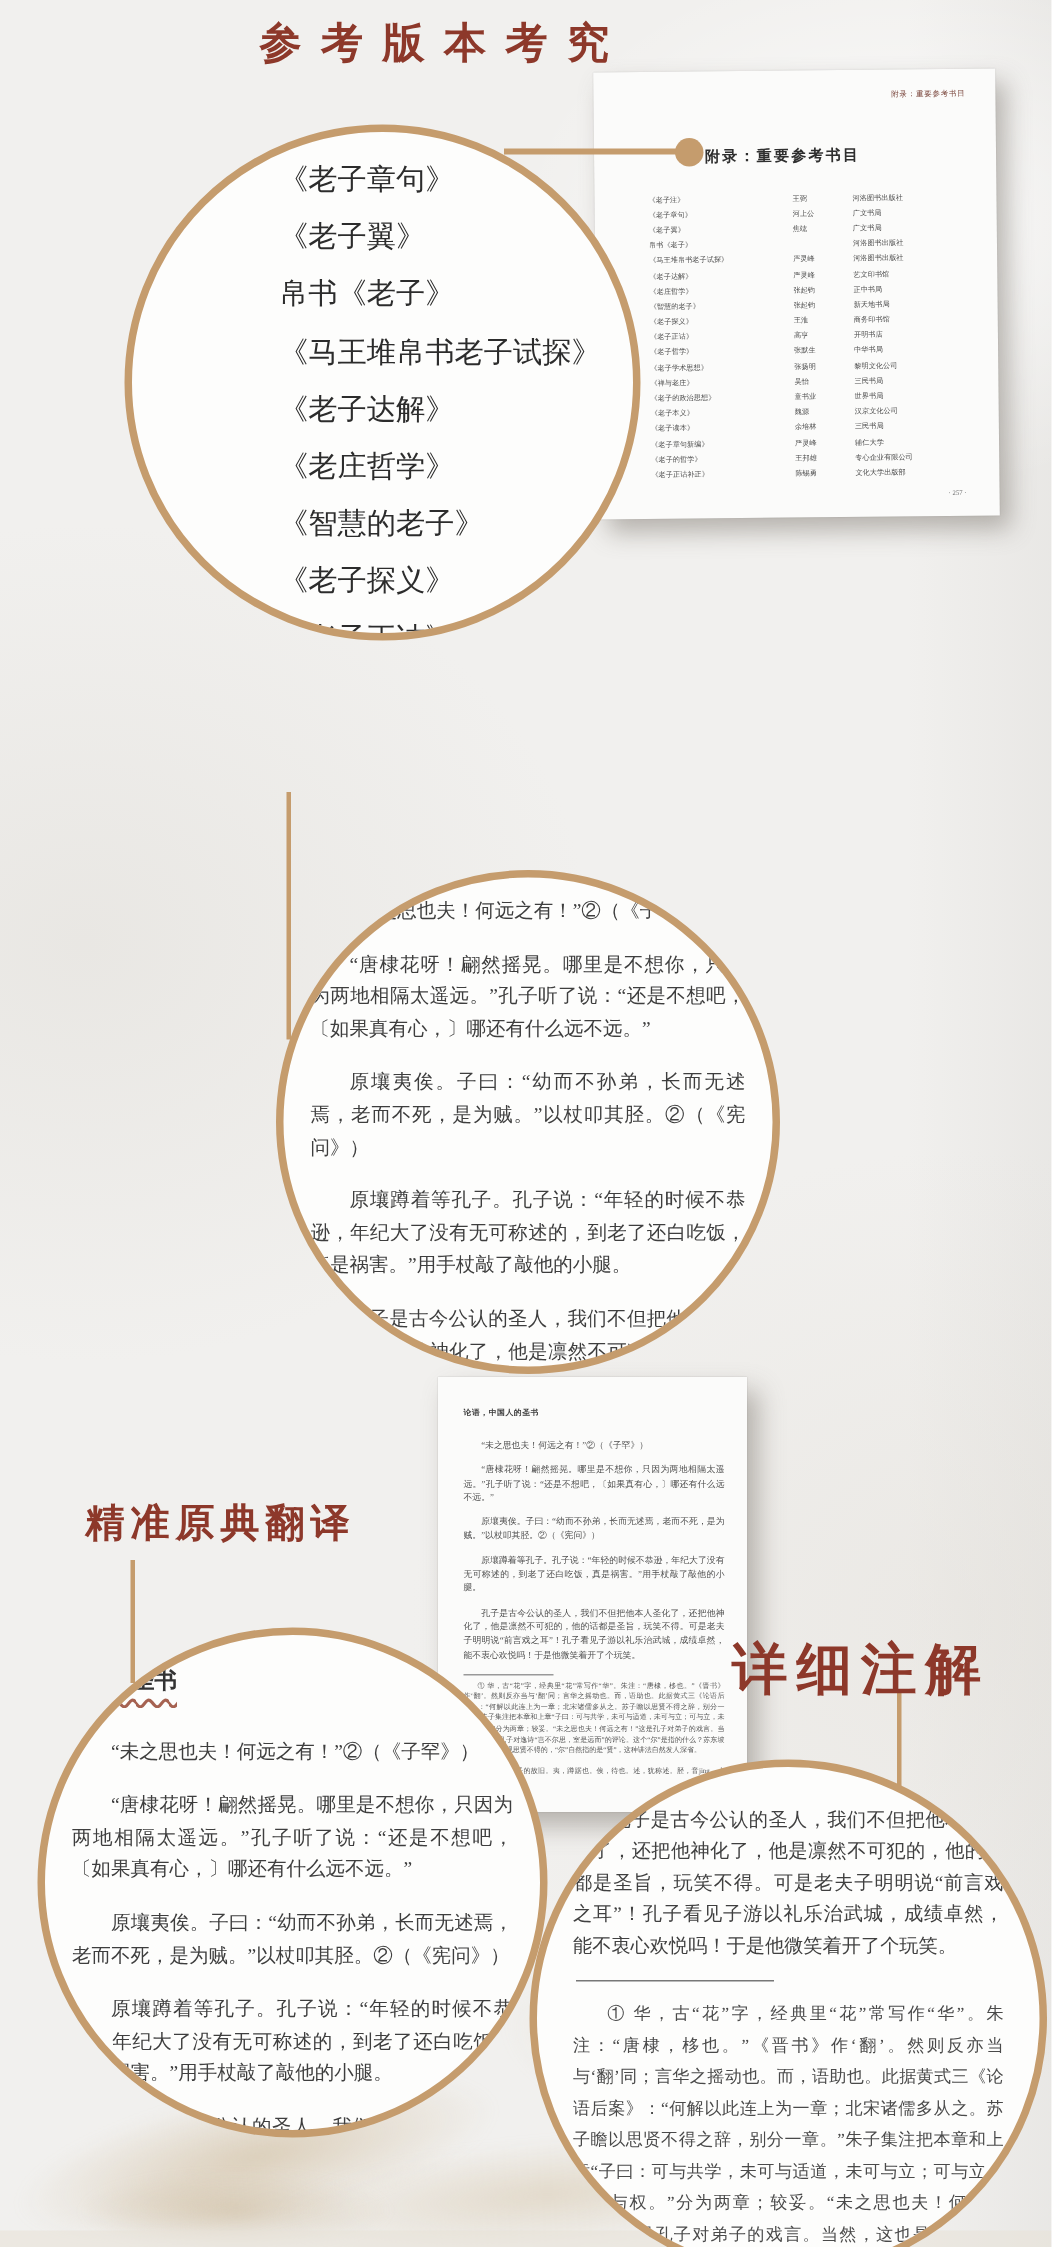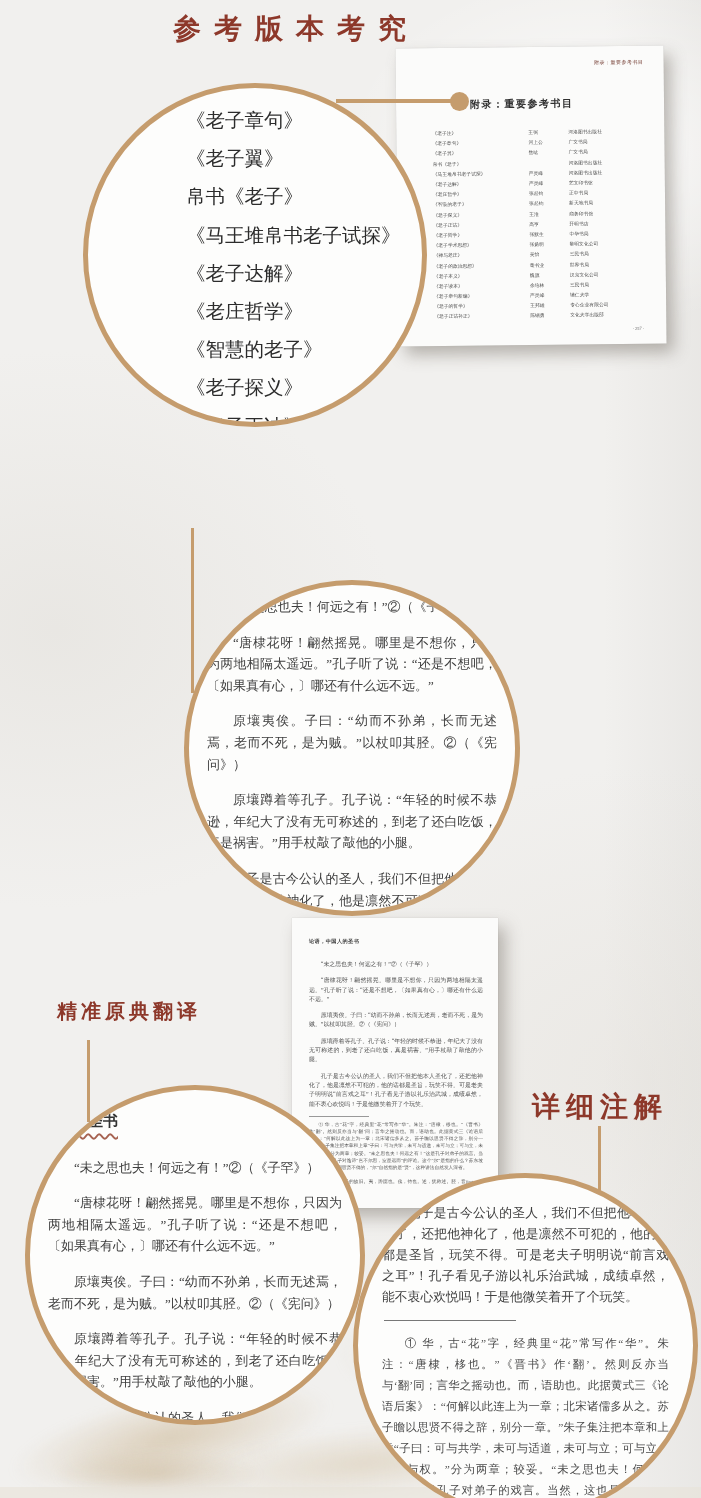--- a/index.html
+++ b/index.html
@@ -24,22 +24,22 @@
     background:radial-gradient(ellipse at center, rgba(203,182,146,.38), transparent 70%);}
   .blob3{left:330px;top:1328px;width:210px;height:95px;transform:rotate(18deg);
     background:radial-gradient(ellipse at center, rgba(210,192,160,.30), transparent 70%);}
   .blob4{left:52px;top:1448px;width:210px;height:52px;
     background:radial-gradient(ellipse at center, rgba(190,165,125,.42), transparent 70%);}
   .bottom-band{position:absolute;left:0;top:1487px;width:701px;height:11px;background:#e8e2d7;opacity:.55;z-index:0;}
 
   .red-title{position:absolute;z-index:4;margin:0;color:#8d382a;font-weight:700;white-space:nowrap;}
   .t-ref{left:150px;top:10px;font-size:28px;letter-spacing:13px;margin-left:23px;}
   .t-fun{left:93px;top:486px;font-size:29px;letter-spacing:4px;}
-  .t-trans{left:57px;top:998px;font-size:20px;letter-spacing:4px;}
-  .t-anno{left:532px;top:1088px;font-size:28px;letter-spacing:6px;}
+  .t-trans{left:57px;top:998px;font-size:26px;letter-spacing:4px;}
+  .t-anno{left:488px;top:1088px;font-size:37px;letter-spacing:6px;}
 
   .page{position:absolute;z-index:1;background:#fbfbfa;
     box-shadow:7px 9px 16px rgba(110,105,95,.45), 0 0 1px rgba(0,0,0,.18);}
   .page1{left:397px;top:47px;width:268px;height:298px;transform:rotate(-0.6deg);}
   .page2{left:292px;top:918px;width:206px;height:290px;}
 
   .p1-running{position:absolute;top:13px;right:20px;font-size:5px;color:#79443a;letter-spacing:.5px;}
   .p1-heading{position:absolute;top:50px;left:74px;font-size:10px;font-weight:700;color:#2f2f2f;letter-spacing:1.5px;}
   .bib-table{position:absolute;left:36px;top:80px;width:202px;}
   .bib-row{display:flex;height:10.2px;font-size:4.8px;color:#4c4c4c;align-items:center;}

